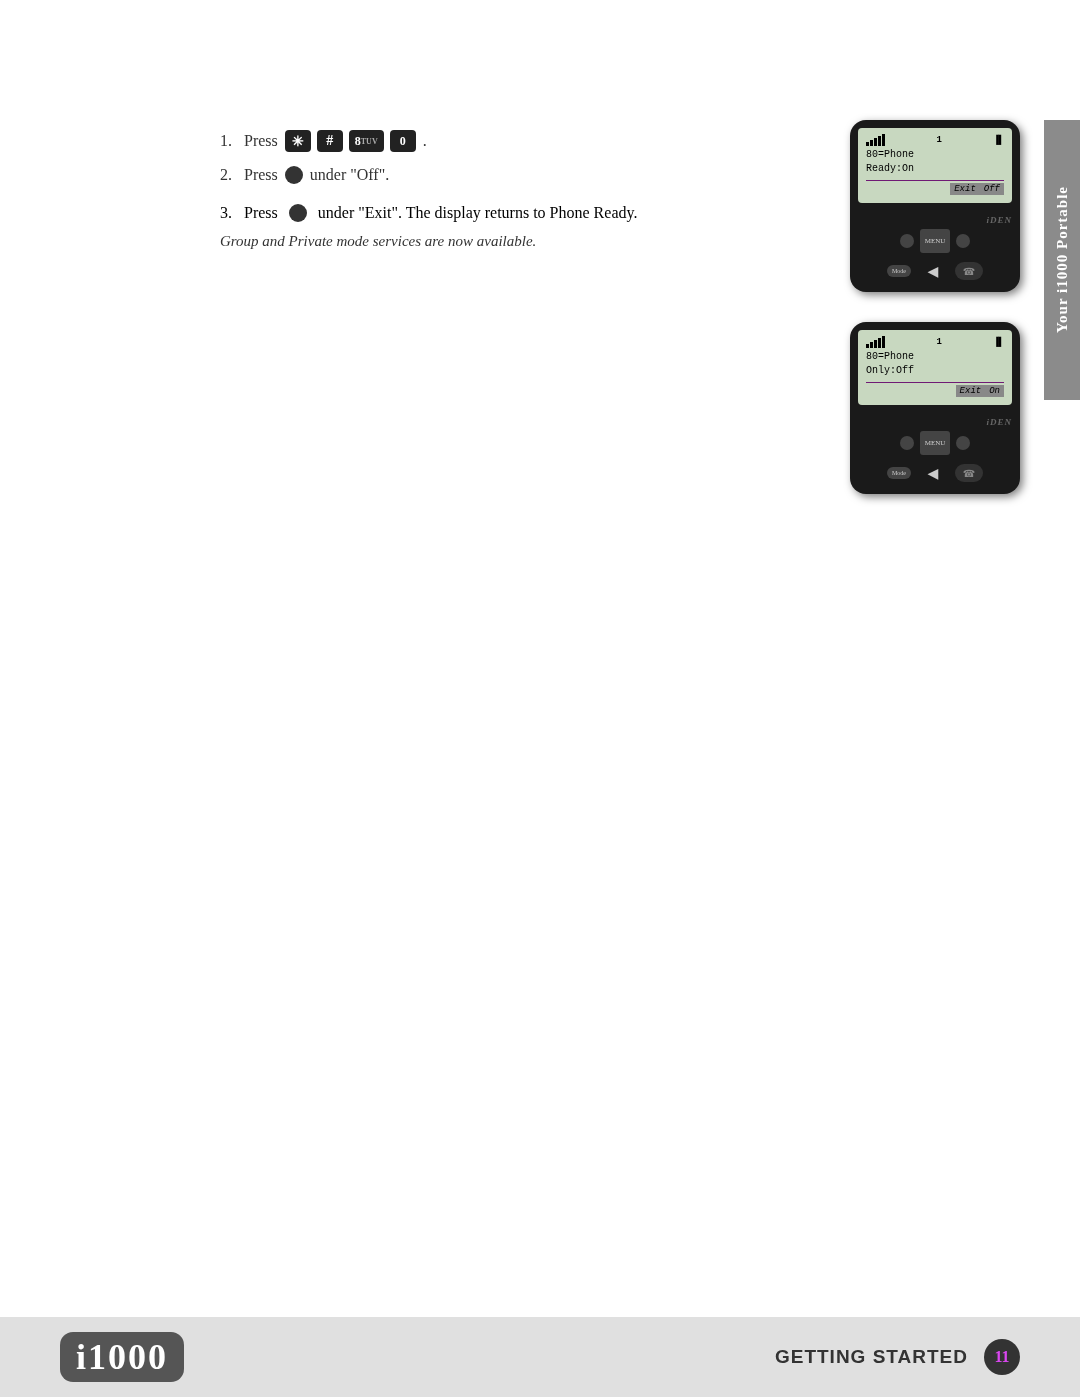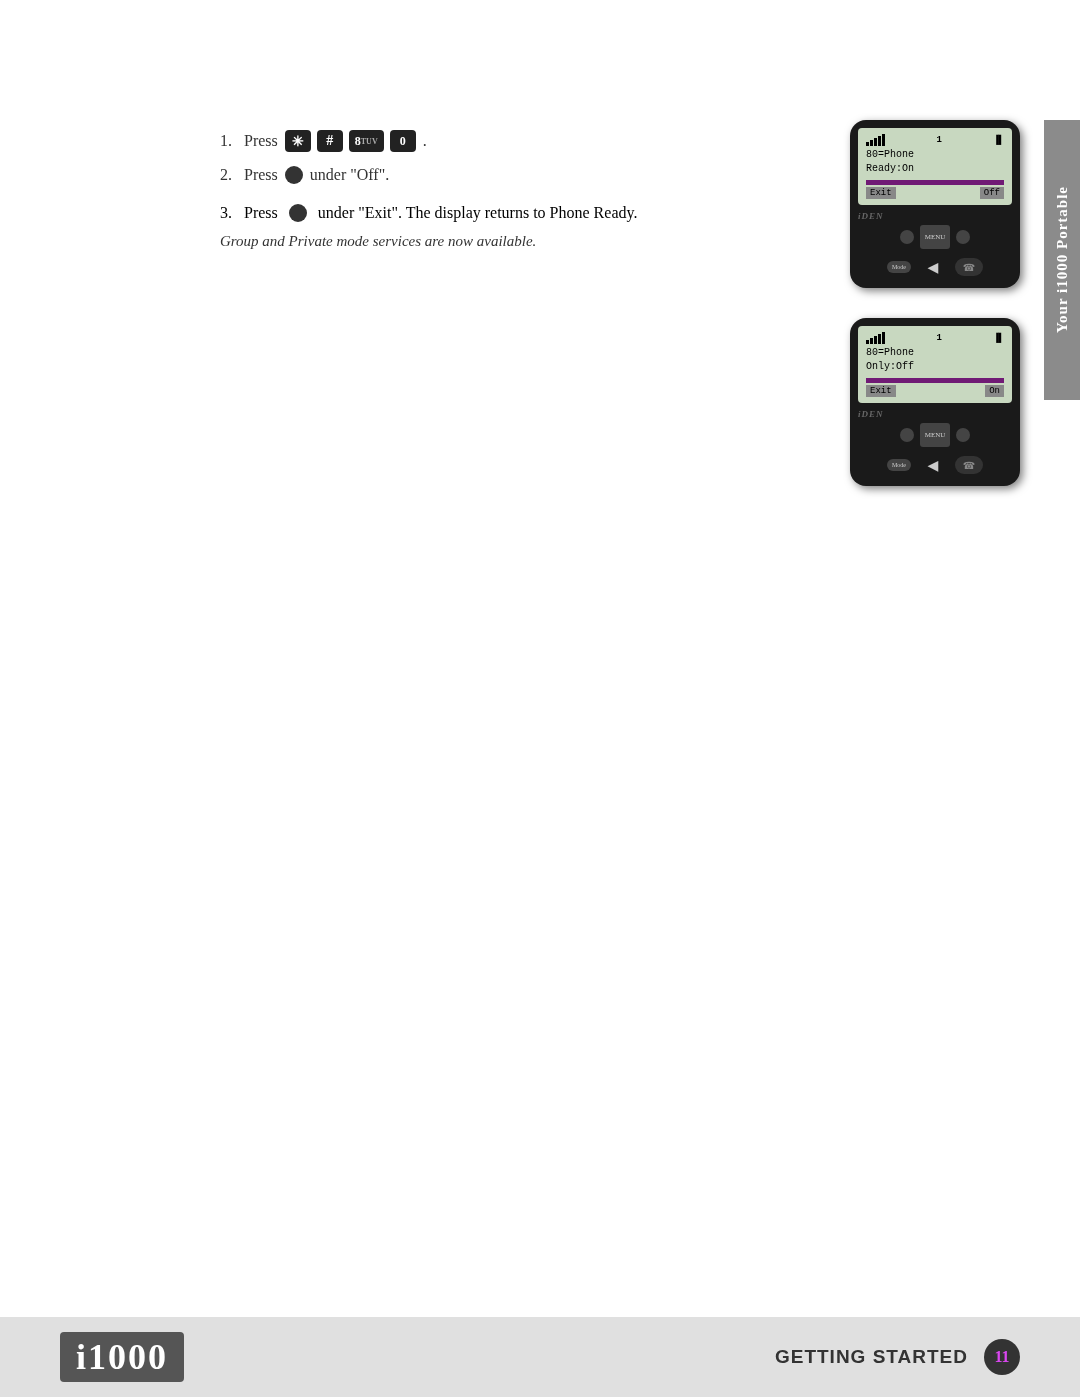--- a/index.html
+++ b/index.html
@@ -177,42 +177,44 @@
     }
 
     .screen-text {
       font-size: 10px;
       font-family: Liberation Mono, monospace;
       line-height: 1.4;
     }
 
     .screen-buttons-row {
       display: flex;
-      justify-content: space-between;
+      justify-content: flex-end;
       margin-top: 4px;
-      border-top: 5px solid #701a75;
+      border-top: 1px solid #701a75;
       padding-top: 2px;
+      font-style: italic;
     }
 
     .screen-soft-btn {
       font-size: 9px;
       font-family: 'Courier New', monospace;
       background: #888;
       padding: 1px 4px;
       color: #000;
     }
 
     .iden-logo {
-      text-align: left;
+      text-align: right;
       color: #666;
       font-size: 9px;
       font-style: italic;
       font-weight: bold;
       letter-spacing: 1px;
       margin-bottom: 4px;
+      margin-top: 12px;
     }
 
     .phone-buttons-row {
       display: flex;
       justify-content: center;
       align-items: center;
       gap: 6px;
       margin-bottom: 5px;
     }
 
@@ -288,21 +290,21 @@
       padding: 0 60px;
       justify-content: space-between;
     }
 
     .bottom-logo {
       font-size: 36px;
       font-weight: bold;
       color: white;
       background: #555;
       padding: 4px 16px;
-      border-radius: 4px;
+      border-radius: 13px;
       letter-spacing: 2px;
     }
 
     .bottom-right {
       display: flex;
       align-items: center;
       gap: 16px;
     }
 
     .getting-started-text {

